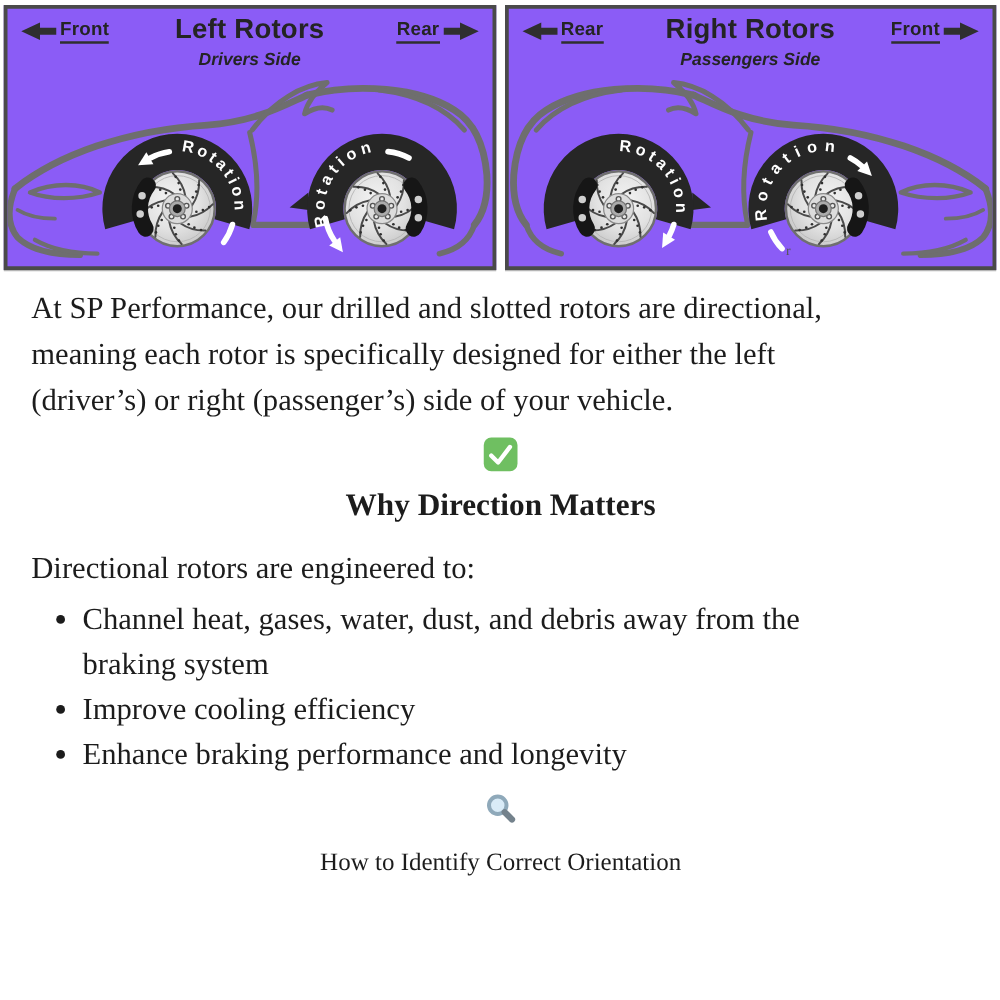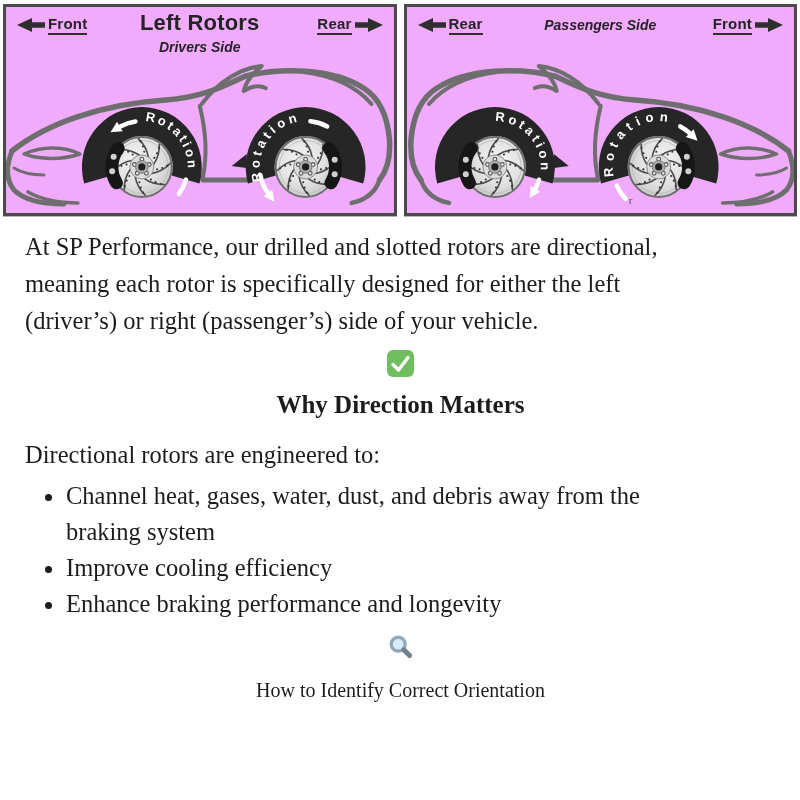--- a/index.html
+++ b/index.html
@@ -1,20 +1,20 @@
 <!DOCTYPE html>
 <html><head>
 <meta charset="utf-8">
 <style>
   html,body{margin:0;padding:0;width:800px;height:800px;background:#ffffff;overflow:hidden;}
   body{font-family:"Liberation Serif","DejaVu Serif",serif;color:#1c1c1c;}
 
   
   .diagram{display:flex;gap:7px;padding:4px 3px 0 3px;}
-  .panel{flex:1;border:3px solid #4a4a4a;background:#f0abfc;box-sizing:border-box;height:212px;
+  .panel{flex:1;border:3px solid #4a4a4a;background:#8b5cf6;box-sizing:border-box;height:212px;
          box-shadow:0 1px 0 #b5b5b5;position:relative;}
   .panel-head{display:grid;grid-template-columns:1fr auto 1fr;align-items:start;
               padding:5px 10px 0 10px;height:42px;
               font-family:"Liberation Sans","DejaVu Sans",sans-serif;color:#242424;}
   .dir{display:flex;align-items:center;gap:2px;margin-top:3px;}
   .dir-a{justify-self:start;}
   .dir-b{justify-self:end;}
   .dir-text{font-weight:bold;font-size:15px;border-bottom:2.5px solid #2f2f2f;padding-bottom:1px;letter-spacing:.2px;}
   .arrow{display:block;}
   .panel-titles{text-align:center;line-height:1;}
@@ -197,20 +197,21 @@
 
   <div class="panel">
     <div class="panel-head">
       <div class="dir dir-a">
         <svg class="arrow" width="30" height="18" viewBox="0 0 30 18">
             <polygon points="1,9 16,2 16,6.2 29,6.2 29,11.8 16,11.8 16,16" fill="#2f2f2f"></polygon>
           </svg>
         <span class="dir-text">Rear</span>
       </div>
       <div class="panel-titles">
+        <div class="panel-title">Right Rotors</div>
         <div class="panel-subtitle">Passengers Side</div>
       </div>
       <div class="dir dir-b">
         <span class="dir-text">Front</span>
         <svg class="arrow" width="30" height="18" viewBox="0 0 30 18">
             <polygon points="29,9 14,2 14,6.2 1,6.2 1,11.8 14,11.8 14,16" fill="#2f2f2f"></polygon>
           </svg>
       </div>
     </div>
     <svg class="car-art" viewBox="0 0 388 159" preserveAspectRatio="xMidYMid meet">

